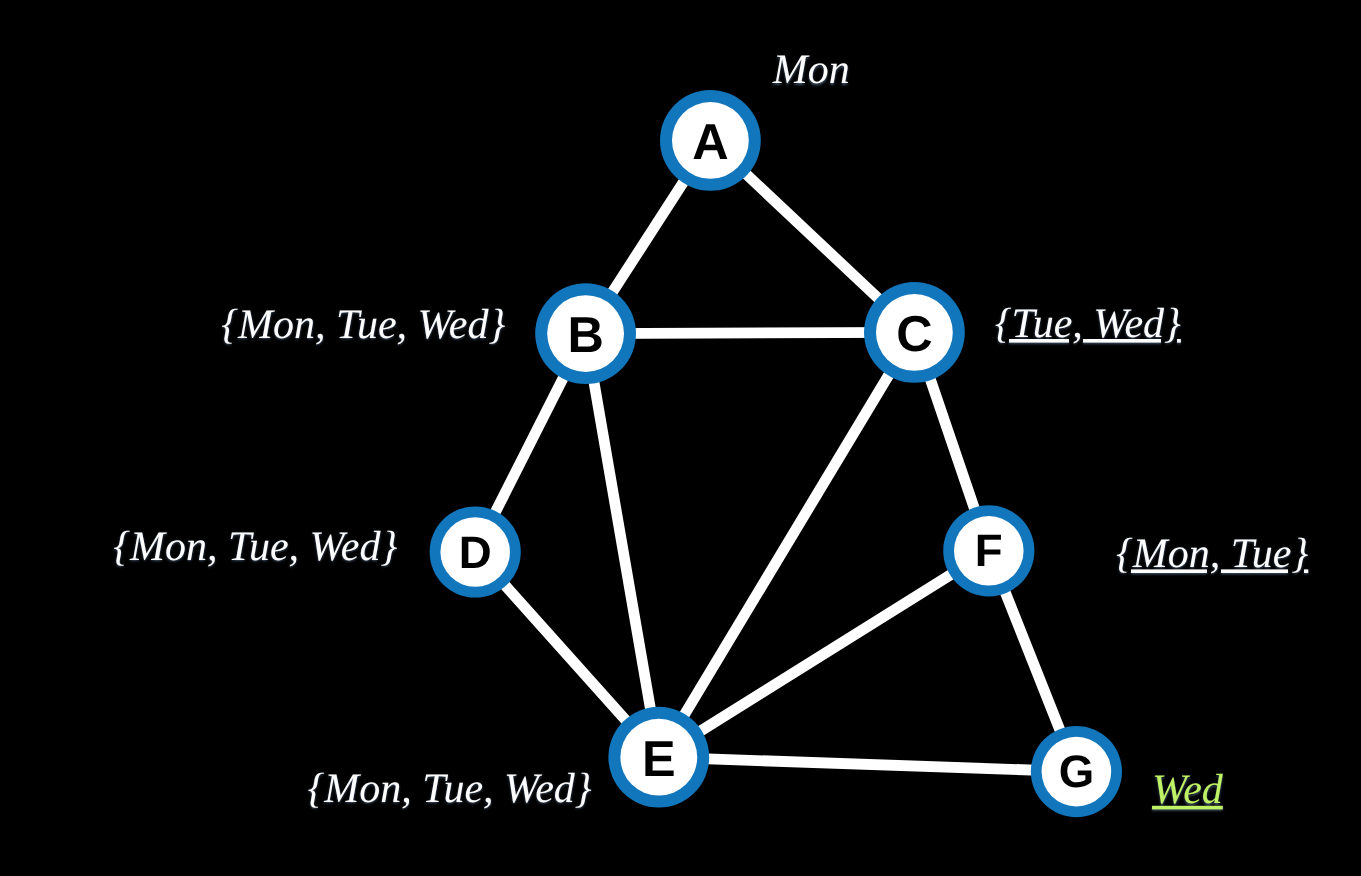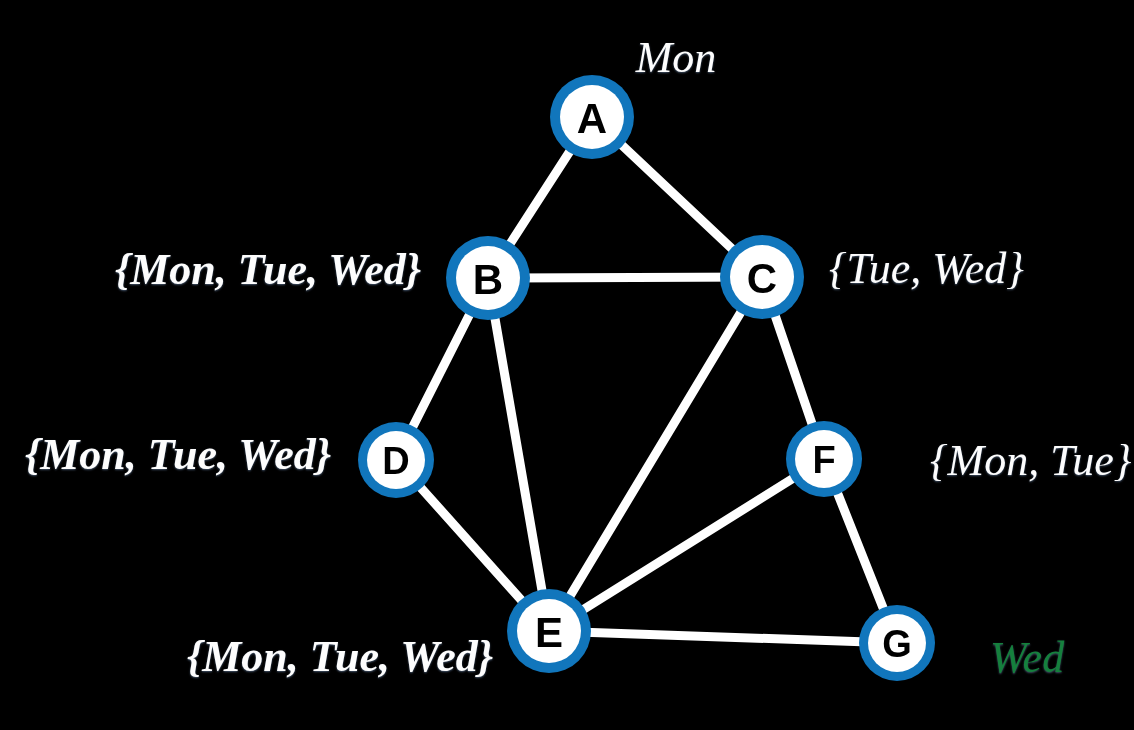--- a/index.html
+++ b/index.html
@@ -32,27 +32,27 @@
     font-weight: bold;
     fill: #000000;
     text-anchor: middle;
     dominant-baseline: central;
   }
   .domain-label {
     position: absolute;
     color: #fdfdfd;
     font-family: "Liberation Serif", serif;
     font-style: italic;
-    font-size: 44px;
+    font-size: 35px;
     line-height: 1;
     white-space: nowrap;
     text-shadow: 0 1px 2px rgba(120,150,190,0.55);
   }
-  .lbl-right { transform: translateY(-50%); }
-  .lbl-left  { transform: translate(-100%, -50%); font-weight: bold; }
+  .lbl-right { transform: translateY(-50%); text-decoration: underline; }
+  .lbl-left  { transform: translate(-100%, -50%); }
   .lbl-center{ transform: translate(-50%, -50%); }
 </style>
 </head>
 <body>
 
 <div id="canvas">
   <svg id="graph-svg" viewBox="0 0 1134 730" xmlns="http://www.w3.org/2000/svg">
     <g id="edges-group">
         <line x1="592" y1="117" x2="488" y2="278" class="edge-line" stroke="#ffffff"></line>
         <line x1="592" y1="117" x2="762" y2="277" class="edge-line" stroke="#ffffff"></line>
@@ -104,15 +104,15 @@
         </g>
       </g>
   </svg>
   <div id="labels-layer">
       <div class="domain-label lbl-center" style="left: 676px; top: 58px; color: rgb(253, 253, 253);">Mon</div>
       <div class="domain-label lbl-left" style="left: 421px; top: 270px; color: rgb(253, 253, 253);">{Mon, Tue, Wed}</div>
       <div class="domain-label lbl-right" style="left: 829px; top: 269px; color: rgb(253, 253, 253);">{Tue, Wed}</div>
       <div class="domain-label lbl-left" style="left: 331px; top: 455px; color: rgb(253, 253, 253);">{Mon, Tue, Wed}</div>
       <div class="domain-label lbl-right" style="left: 930px; top: 461px; color: rgb(253, 253, 253);">{Mon, Tue}</div>
       <div class="domain-label lbl-left" style="left: 493px; top: 657px; color: rgb(253, 253, 253);">{Mon, Tue, Wed}</div>
-      <div class="domain-label lbl-right" style="left: 990px; top: 658px; color: #15803d;">Wed</div>
+      <div class="domain-label lbl-right" style="left: 960px; top: 658px; color: #bef264;">Wed</div>
     </div>
 </div>
 
 </body></html>

